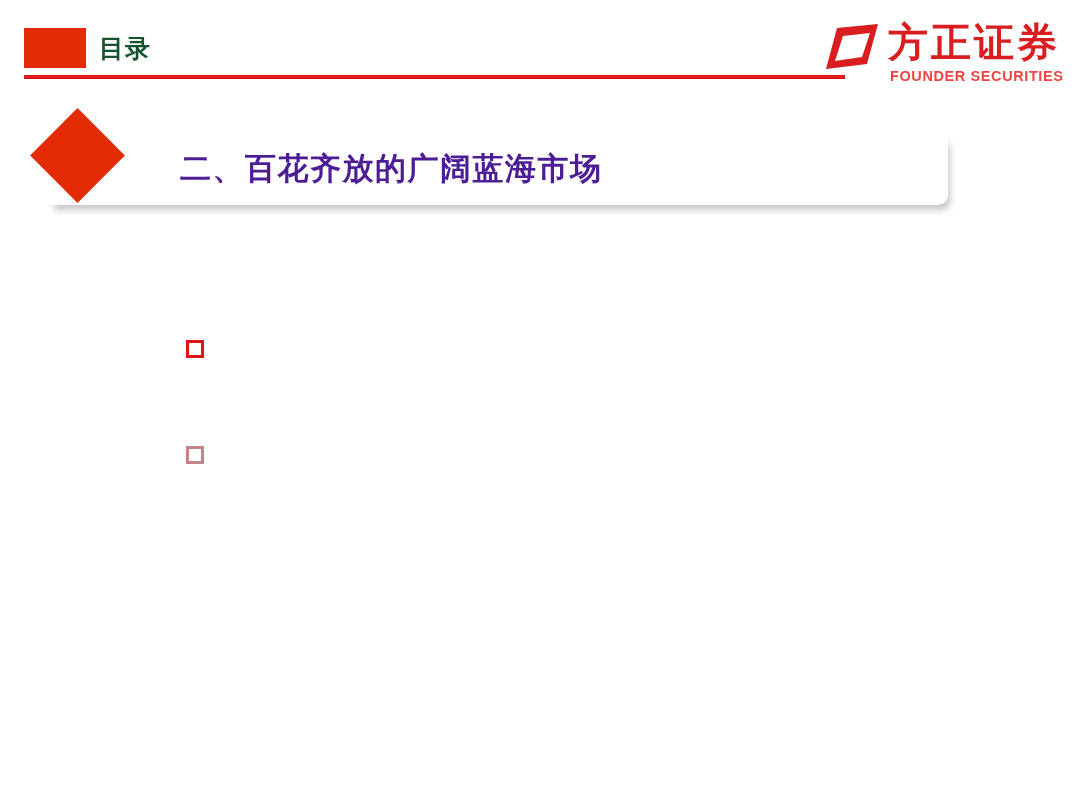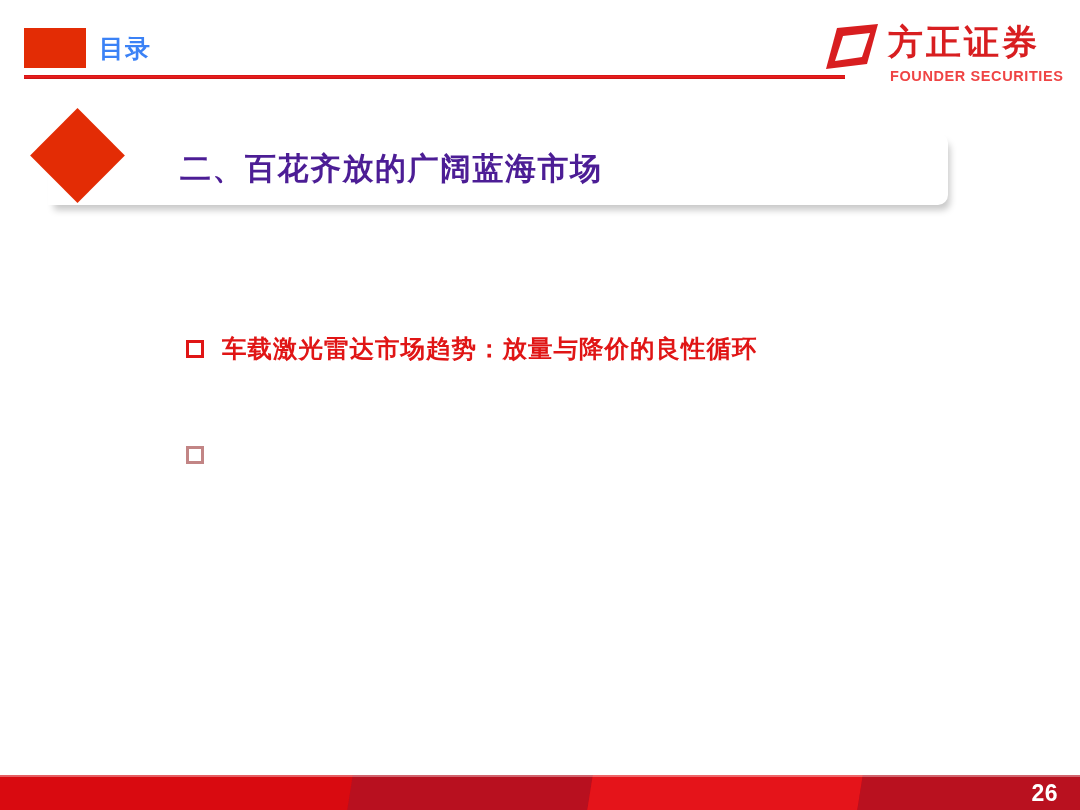--- a/index.html
+++ b/index.html
@@ -29,21 +29,21 @@
     width: 62px;
     height: 40px;
     background: #e32c05;
   }
   .header-title {
     position: absolute;
     left: 99px;
     top: 30px;
     font-size: 25px;
     font-weight: bold;
-    color: #3b82f6;
+    color: #14532d;
     letter-spacing: 1px;
     line-height: 36px;
     white-space: nowrap;
   }
   .header-rule {
     position: absolute;
     left: 24px;
     top: 75px;
     width: 821px;
     height: 4px;
@@ -62,21 +62,21 @@
     position: absolute;
     left: 0;
     top: 2px;
     width: 52px;
     height: 48px;
   }
   .logo-cn {
     position: absolute;
     left: 62px;
     top: -2px;
-    font-size: 35px;
+    font-size: 40px;
     font-weight: bold;
     color: #d81e20;
     letter-spacing: 3px;
     line-height: 44px;
     white-space: nowrap;
   }
   .logo-en {
     position: absolute;
     left: 64px;
     top: 46px;
@@ -206,30 +206,20 @@
     <div class="logo-en">FOUNDER SECURITIES</div>
   </div>
 
   <div class="title-card"></div>
   <div class="title-diamond"></div>
   <div class="title-text">二、百花齐放的广阔蓝海市场</div>
 
   <div class="agenda">
     <div class="agenda-item active">
       <span class="agenda-bullet"></span>
-      <span class="agenda-label">车载激光雷达市场趋势：放量与降价的良性循环</span>
     </div>
     <div class="agenda-item dim">
       <span class="agenda-bullet"></span>
     </div>
   </div>
 
-  <div class="footer">
-    <div class="footer-seg seg-a"></div>
-    <div class="footer-seg seg-b"></div>
-    <div class="footer-seg seg-c"></div>
-    <div class="footer-seg seg-d"></div>
-
-    <div class="footer-topline"></div>
-    <div class="page-number">26</div>
-  </div>
 
 </div>
 
 </body></html>

